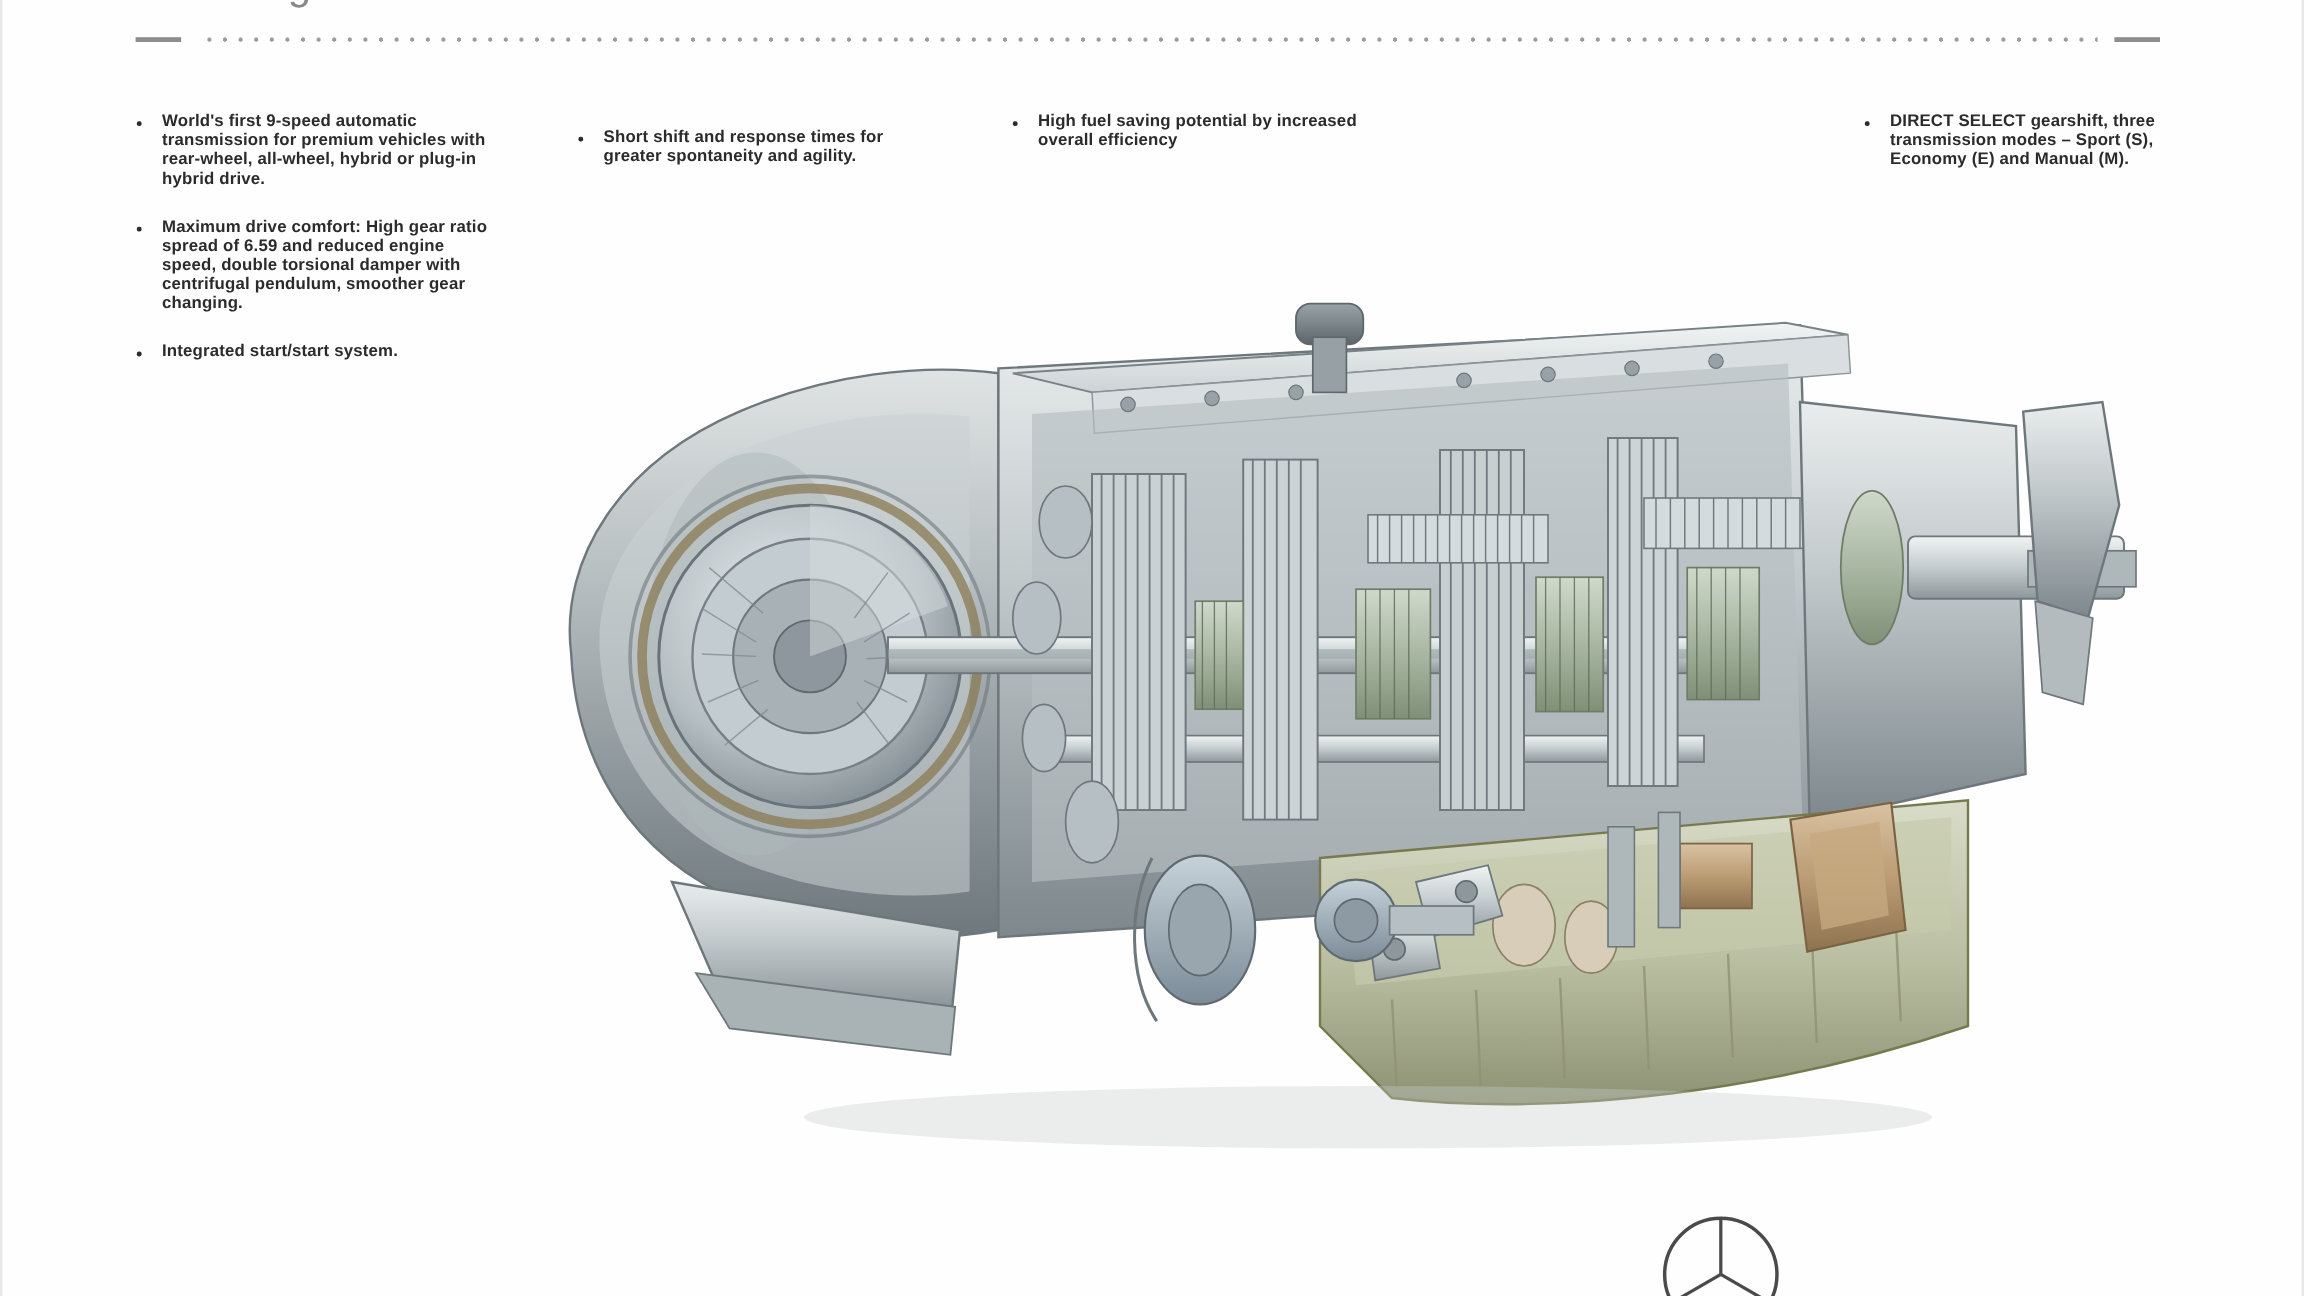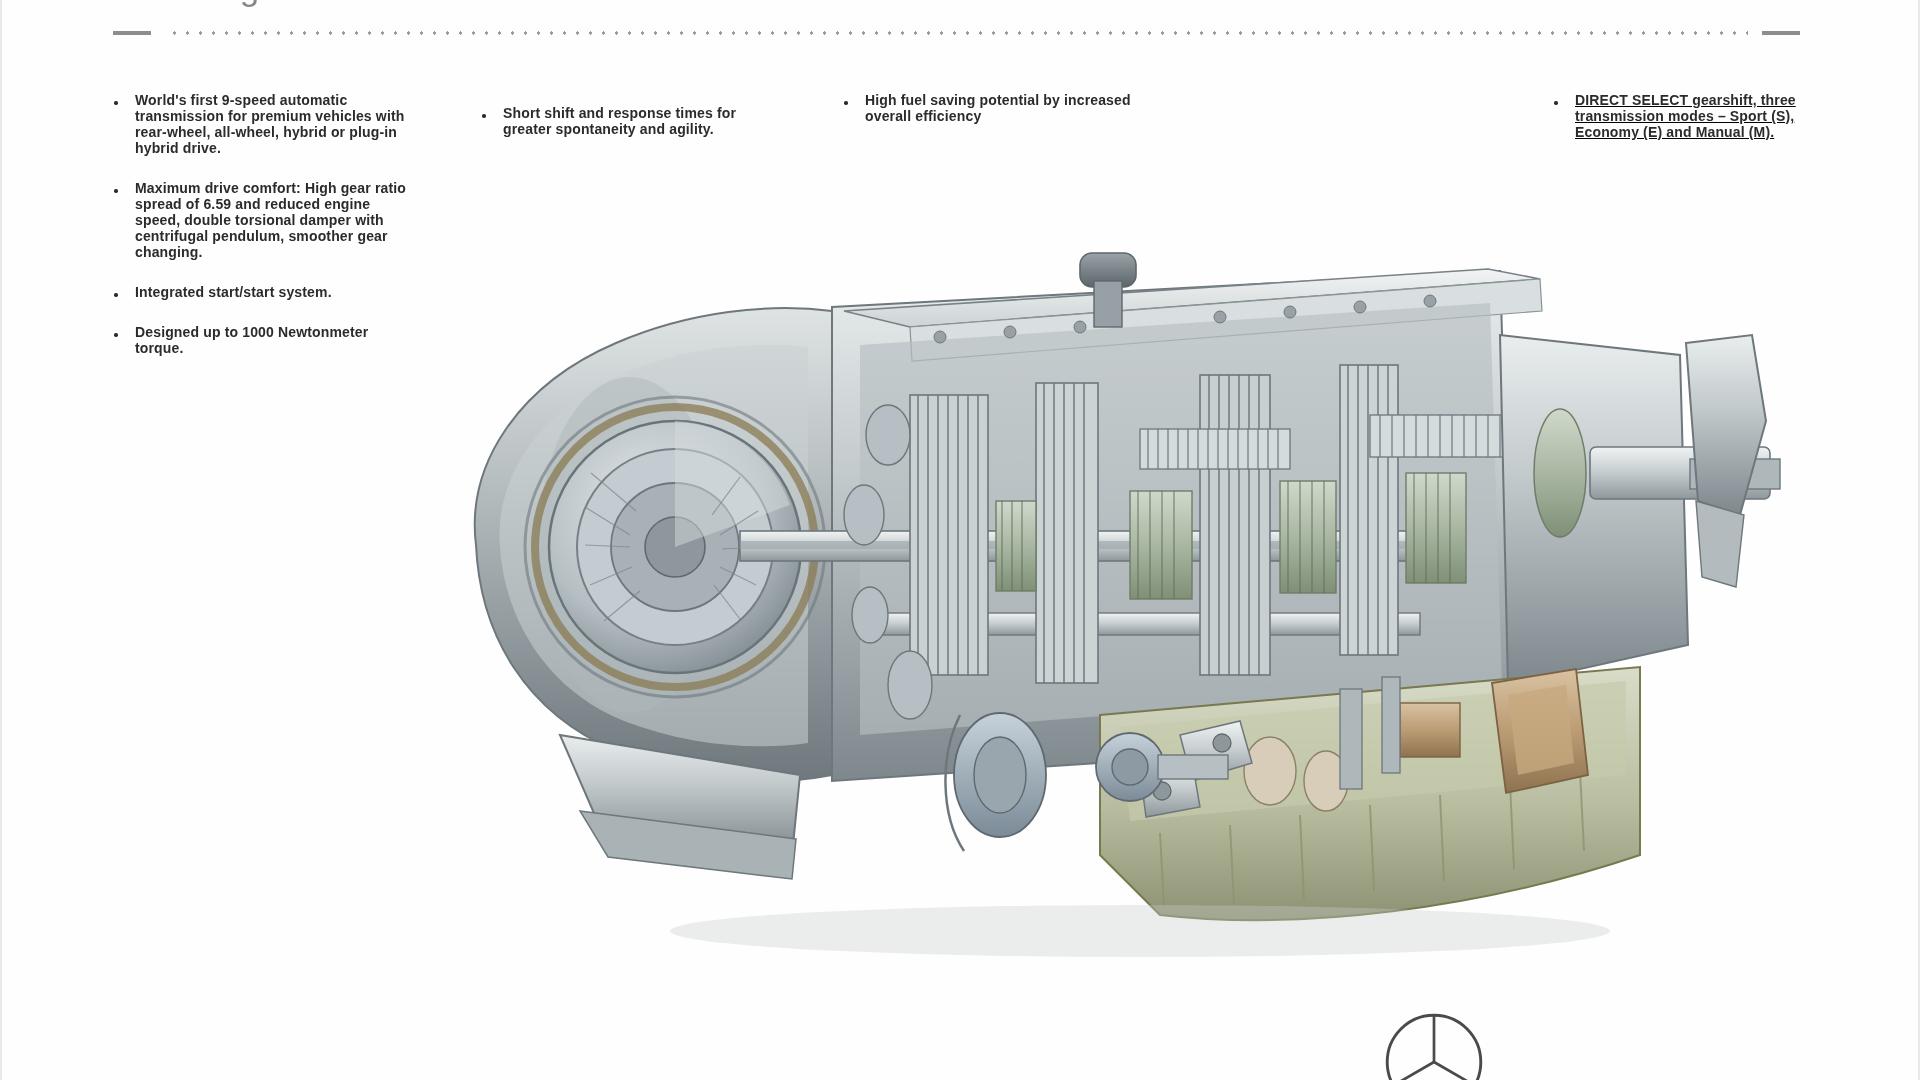--- a/index.html
+++ b/index.html
@@ -33,21 +33,21 @@
     background-size:13px 4px;background-repeat:repeat-x;background-position:0 center;
   }
 
   
   .cols{position:absolute;left:0;top:92px;width:1920px;height:230px;}
   .col{position:absolute;top:0;}
   .col1{left:108px;width:300px;}
   .col2{left:476px;width:292px;margin-top:13px;}
   .col3{left:838px;width:300px;}
   .col4{left:1196px;width:262px;}
-  .col5{left:1548px;width:290px;text-decoration:underline;}
+  .col5{left:1548px;width:290px;}
 
   .bullet{
     position:relative;padding-left:27px;margin-bottom:24px;
     font-size:14px;line-height:16px;font-weight:700;
     color:#2b2b2b;letter-spacing:.15px;
   }
   .bullet:before{
     content:"";position:absolute;left:6px;top:9px;
     width:3.5px;height:3.5px;background:#2b2b2b;border-radius:50%;
   }
@@ -79,21 +79,20 @@
     <div class="dots"></div>
     <div class="dash-r"></div>
   </div>
 
   <div class="cols">
 
     <div class="col col1">
       <div class="bullet">World's first 9-speed automatic transmission for premium vehicles with rear-wheel, all-wheel, hybrid or plug-in hybrid drive.</div>
       <div class="bullet">Maximum drive comfort: High gear ratio spread of 6.59 and reduced engine speed, double torsional damper with centrifugal pendulum, smoother gear changing.</div>
       <div class="bullet">Integrated start/start system.</div>
-      <div class="bullet">Designed up to 1000 Newtonmeter torque.</div>
     </div>
 
     <div class="col col2">
       <div class="bullet">Short shift and response times for greater spontaneity and agility.</div>
     </div>
 
     <div class="col col3">
       <div class="bullet">High fuel saving potential by increased overall efficiency</div>
     </div>
 

